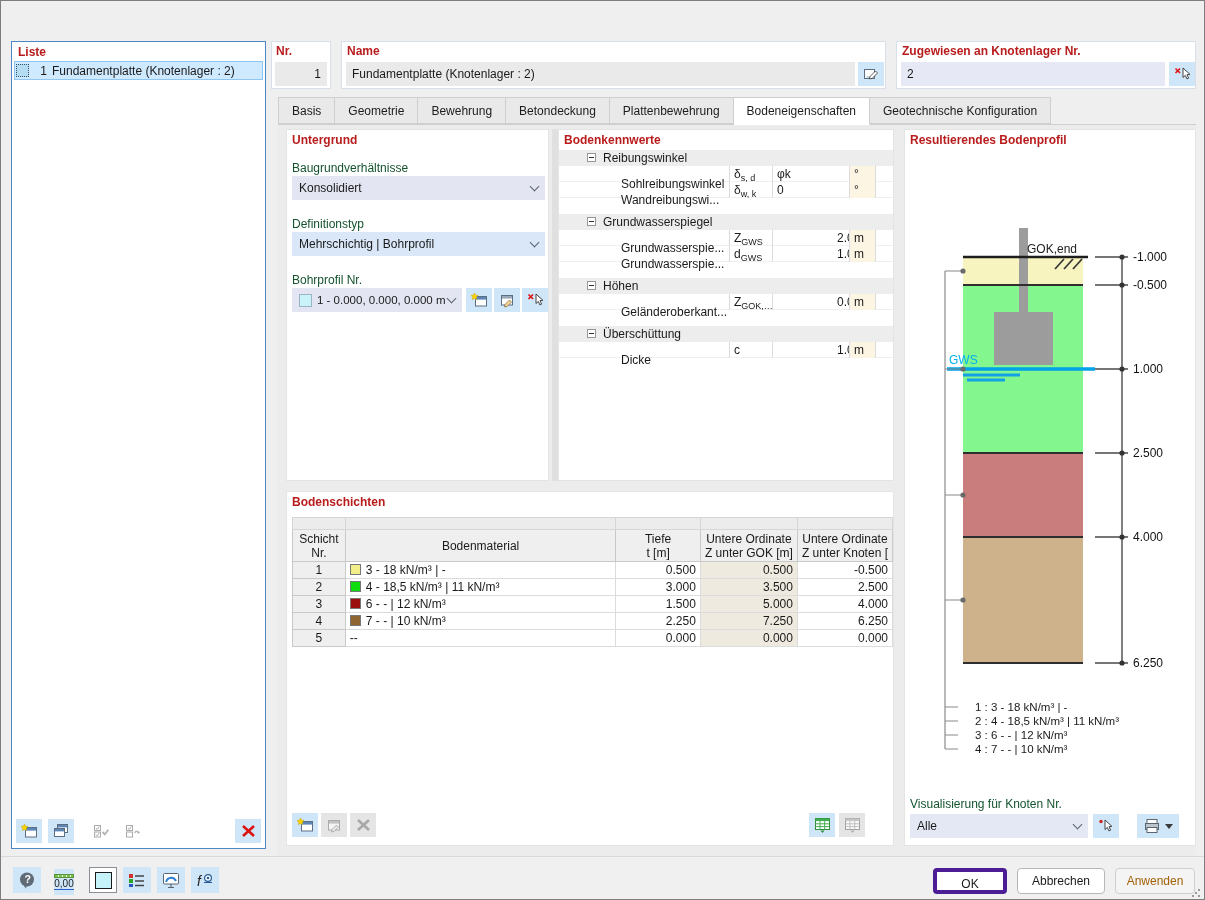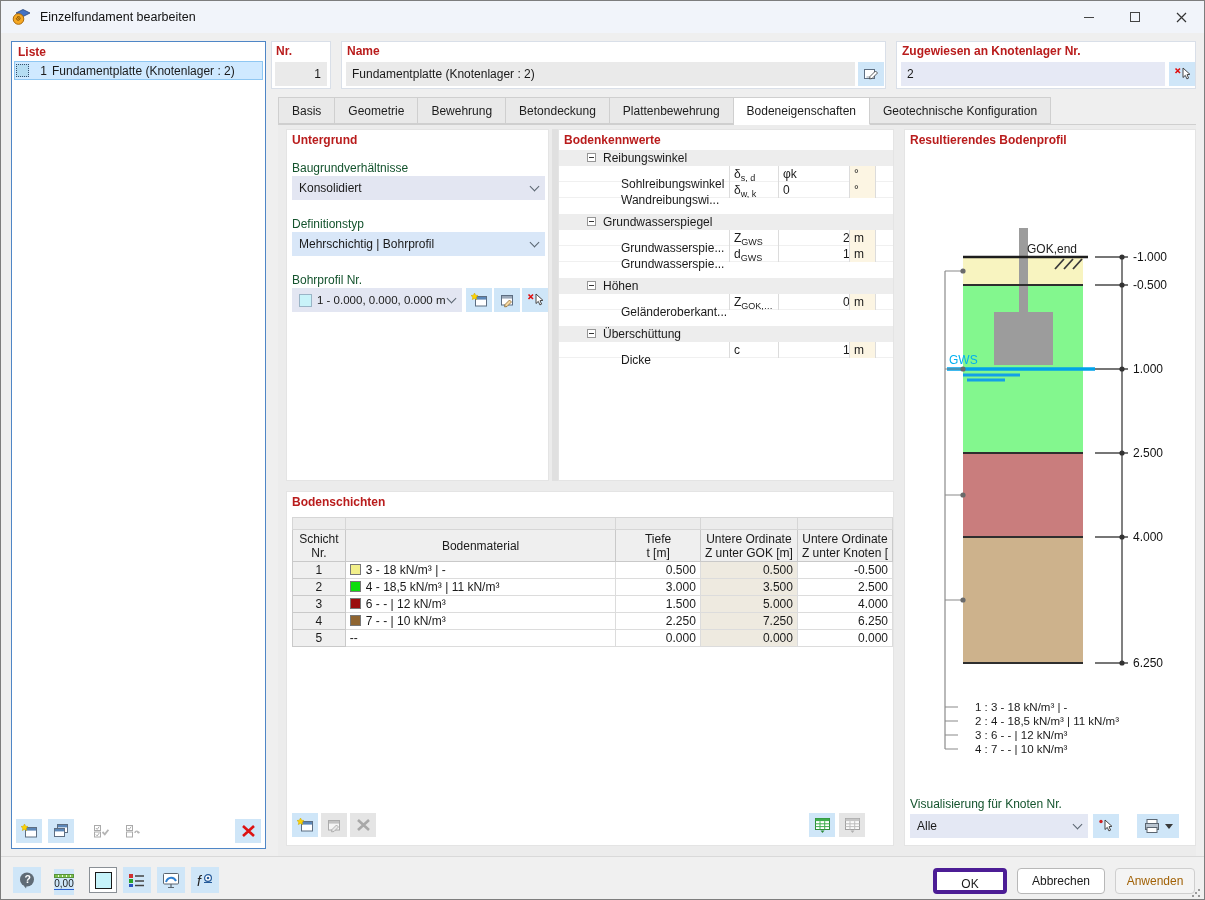--- a/index.html
+++ b/index.html
@@ -43,21 +43,21 @@
   .tree{position:absolute;left:0;top:20px;right:0;}
   .trow{position:relative;height:16px;line-height:16px;}
   .trow.hdr{background:#ededed;}
   .trow.leaf{border-bottom:1px solid #f0f0f0;}
   .exp{position:absolute;top:3px;width:9px;height:9px;border:1px solid #969696;background:#fff;}
   .exp::after{content:"";position:absolute;left:1px;right:1px;top:3px;height:1px;background:#333;}
   .t-l0{left:6px;} .t-l1{left:28px;}
   .tl0{position:absolute;left:21px;} .tl1{position:absolute;left:44px;} .tl2{position:absolute;left:62px;white-space:nowrap;margin-top:10px;}
   .c-sym,.c-val,.c-unit{position:absolute;top:0;height:16px;padding:0 4px;border-left:1px solid #dcdcdc;overflow:hidden;}
   .c-sym{left:170px;width:43px;}
-  .c-val{left:219px;width:99px;}
+  .c-val{left:213px;width:99px;}
   .c-unit{left:290px;width:27px;background:#fcf5e3;border-right:1px solid #dcdcdc;}
   .num{text-align:right;} sub{font-size:9px;}
   
   .stbl{position:absolute;left:5px;top:25px;border-collapse:collapse;table-layout:fixed;font-size:12px;}
   .stbl th,.stbl td{border:1px solid #c9c9c9;padding:0 4px;overflow:hidden;white-space:nowrap;}
   .stbl .pre td{height:12px;background:#ececec;border-color:#d6d6d6;}
   .stbl th{background:#efefef;font-weight:400;height:32px;line-height:14px;text-align:center;}
   .stbl td{height:16px;line-height:16px;border-color:#dcdcdc;}
   .stbl td.rn{background:#efefef;text-align:center;border-color:#c9c9c9;}
   .stbl td.gokc{background:#eeeae0;}
@@ -76,41 +76,20 @@
                    radial-gradient(circle 1.3px at 9px 9px,#9a9a9a 1.2px,transparent 1.5px),
                    radial-gradient(circle 1.3px at 9px 3px,#9a9a9a 1.2px,transparent 1.5px),
                    radial-gradient(circle 1.3px at 6px 6px,#9a9a9a 1.2px,transparent 1.5px);}
   svg text{font-family:"Liberation Sans",sans-serif;}
 </style>
 </head>
 <body>
 
 <div class="dlg">
 
-  <div class="titlebar">
-    <svg class="app-ico" viewBox="0 0 20 20">
-      <polygon points="5,6 12,2.5 19,6 12,9.5" fill="#4472c4" stroke="#24427a" stroke-width="0.8"></polygon>
-      <circle cx="7.5" cy="12" r="5.3" fill="#f6a823" stroke="#a86a10"></circle>
-      <path d="M6 10.2c1.6-1.2 3.4-.4 3.2 1.2-.2 1.5-2 2.4-3.2 1.4-1-.9-.8-1.9.4-2.1 1-.1 1.6.6 1.2 1.3" stroke="#7a4a00" stroke-width="0.9" fill="none"></path>
-    </svg>
-    <span class="ttl">Einzelfundament bearbeiten</span>
-    <div class="wctrls">
-      <div class="wbtn">
-          <div class="ico-min"></div>
-        </div>
-      <div class="wbtn">
-          <div class="ico-max"></div>
-        </div>
-      <div class="wbtn">
-        <svg width="11" height="11" viewBox="0 0 11 11">
-            <path d="M1 1l9 9M10 1l-9 9" stroke="#333" stroke-width="1.2"></path>
-          </svg>
-      </div>
-    </div>
-  </div>
 
   <div class="liste">
     <span class="hd bluelab">Liste</span>
     <div class="litem">
       <span class="chk"></span>
       <span class="no">1</span>
       <span class="lb">Fundamentplatte (Knotenlager : 2)</span>
     </div>
     <div class="lt-tools">
       <div class="tbtn">

